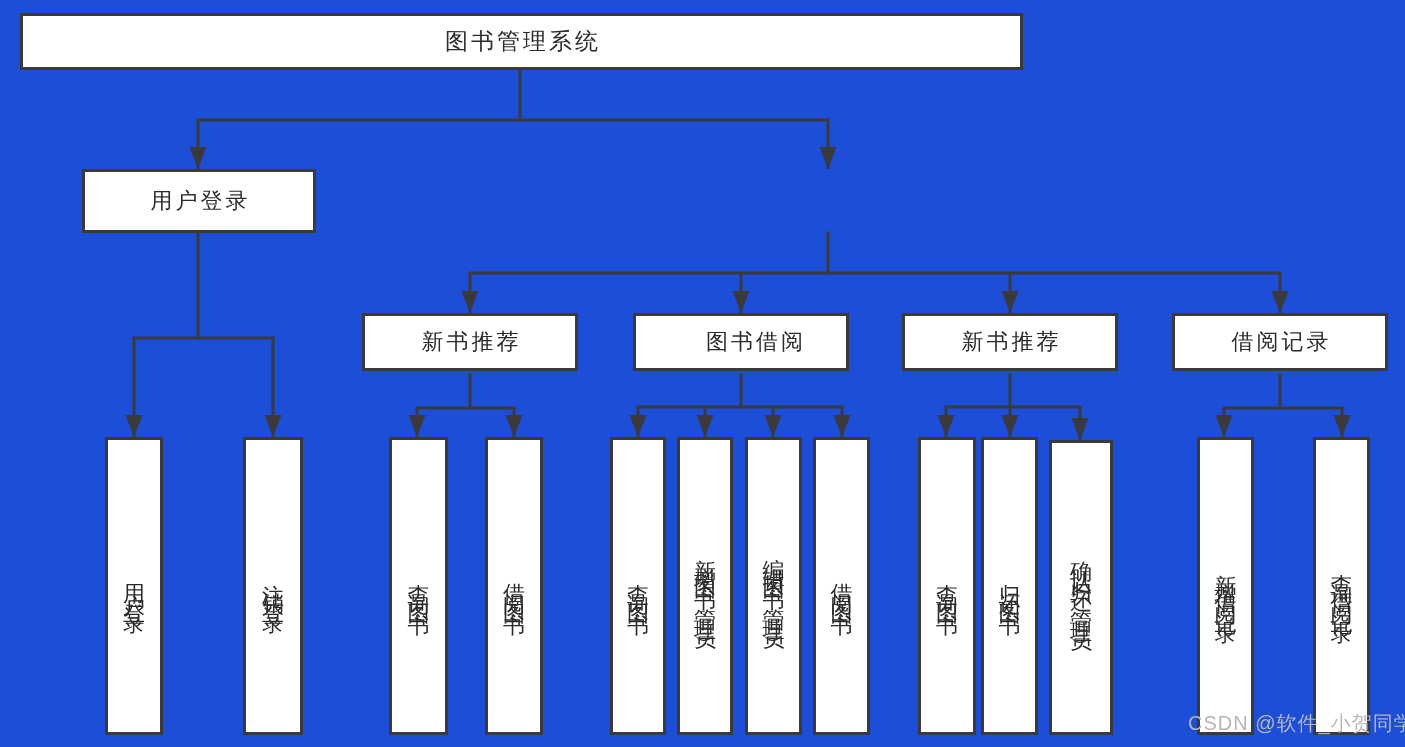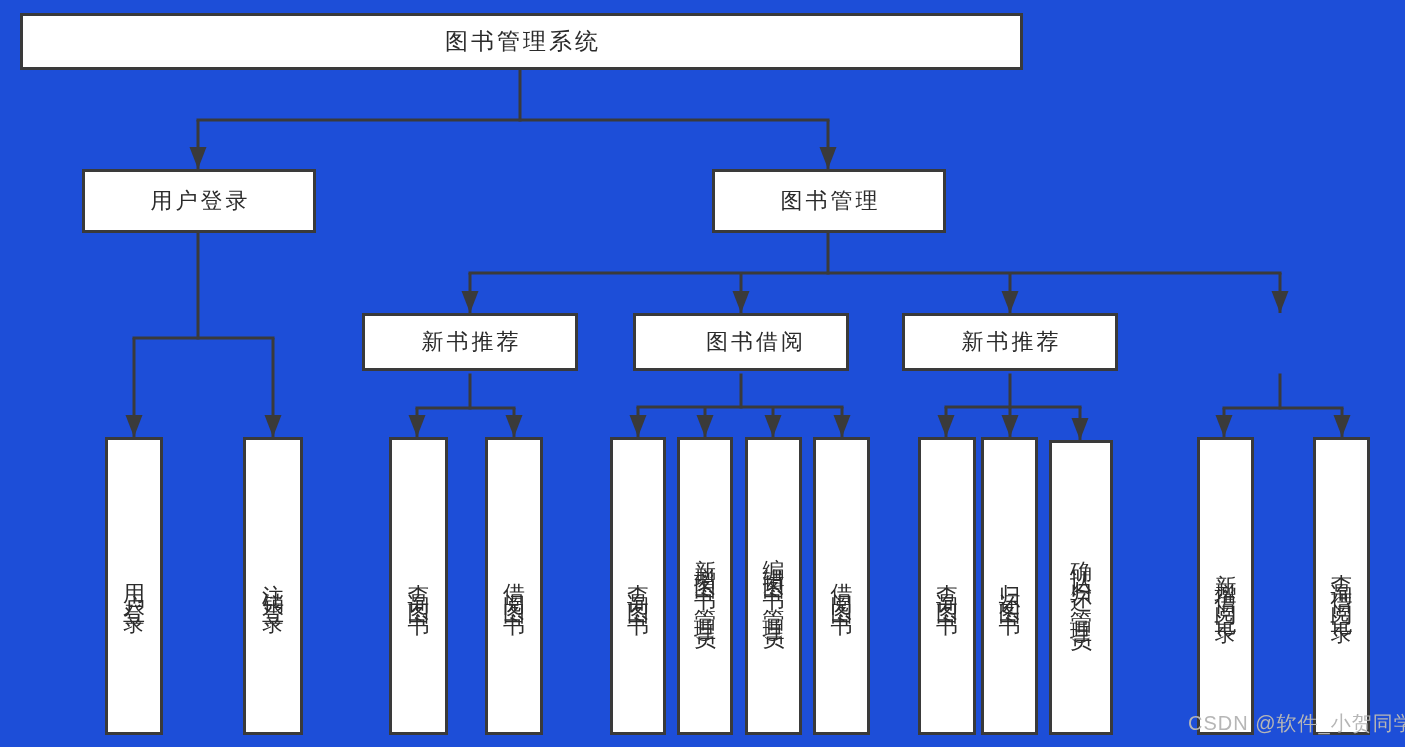--- a/index.html
+++ b/index.html
@@ -113,32 +113,32 @@
     </g>
   </svg>
 
   <div class="node root">
     <span class="label">图书管理系统</span>
   </div>
 
   <div class="node lvl2" style="left:82px;">
     <span class="label">用户登录</span>
   </div>
-  <div class="node lvl2" style="left:712px;">
-    <span class="label">图书管理</span>
-  </div>
 
   <div class="node lvl3" style="left:362px;">
     <span class="label">新书推荐</span>
   </div>
   <div class="node lvl3" style="left:633px;padding-left:27px;">
     <span class="label">图书借阅</span>
   </div>
   <div class="node lvl3" style="left:902px;">
     <span class="label">新书推荐</span>
+  </div>
+  <div class="node lvl3" style="left:1172px;">
+    <span class="label">借阅记录</span>
   </div>
 
   <div class="node leaf" style="left:105px;">
     <span class="label">用户登录</span>
   </div>
   <div class="node leaf" style="left:243px;width:60px;">
     <span class="label">注销登录</span>
   </div>
 
   <div class="node leaf" style="left:389px;width:59px;">

